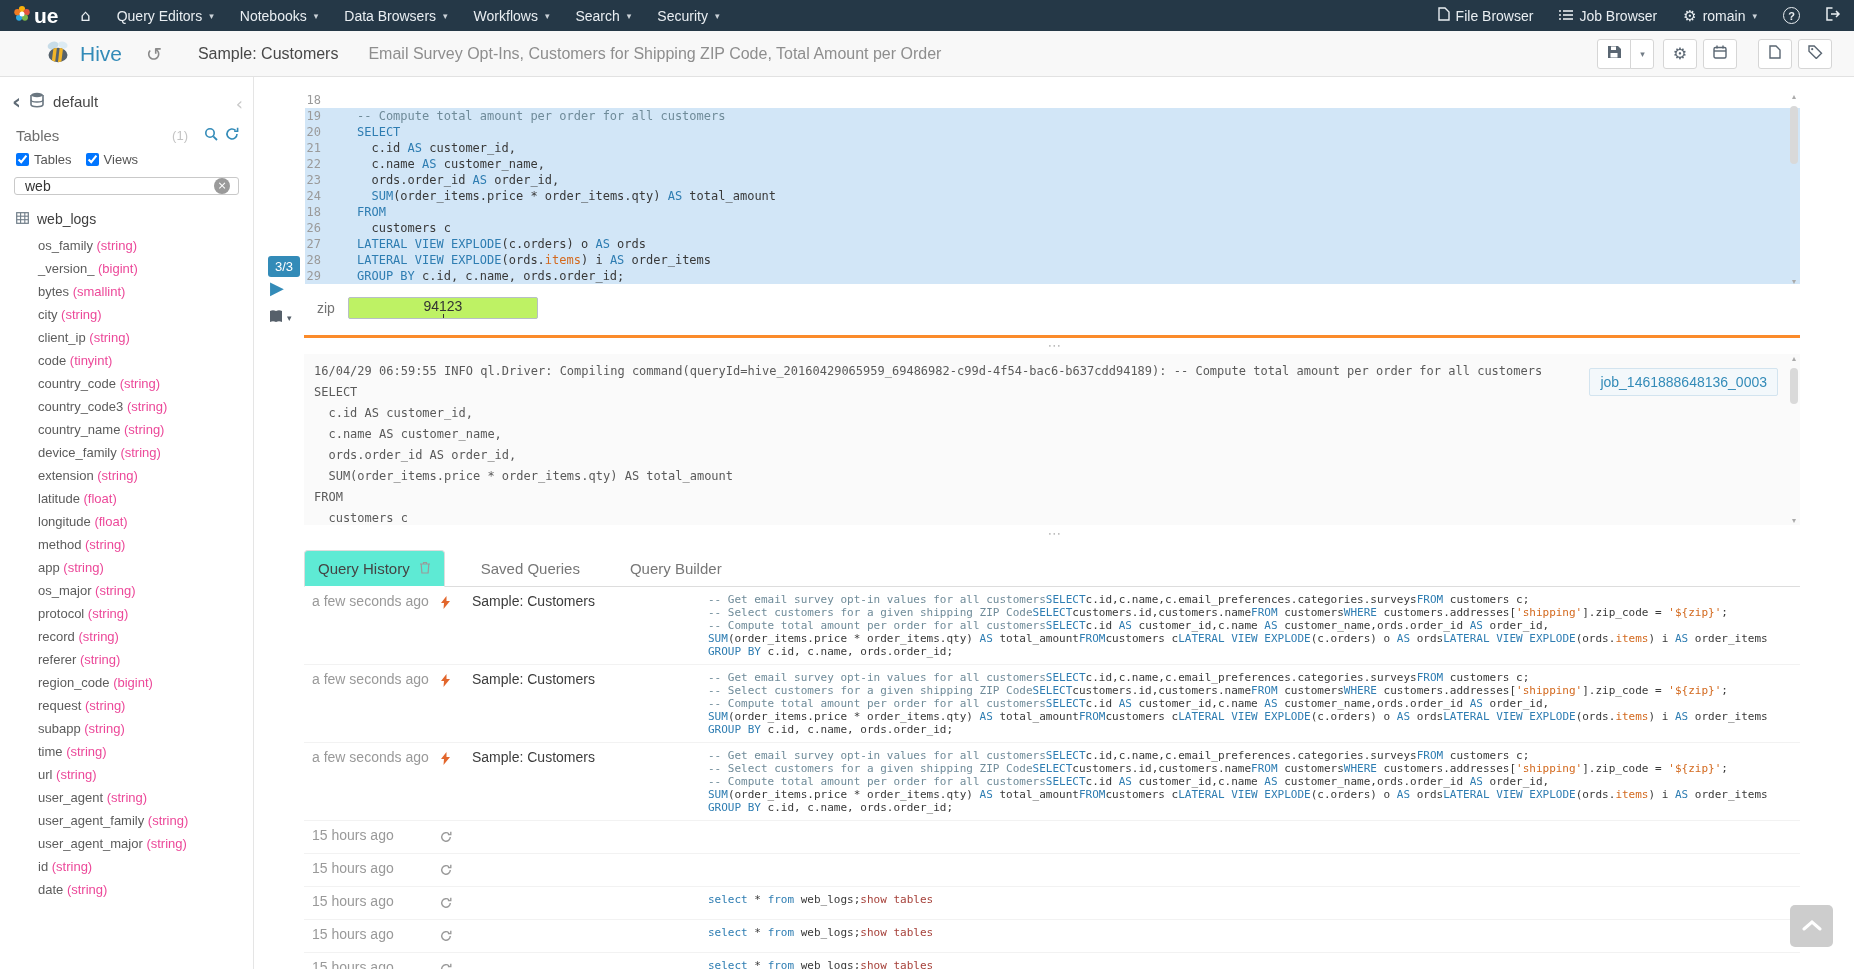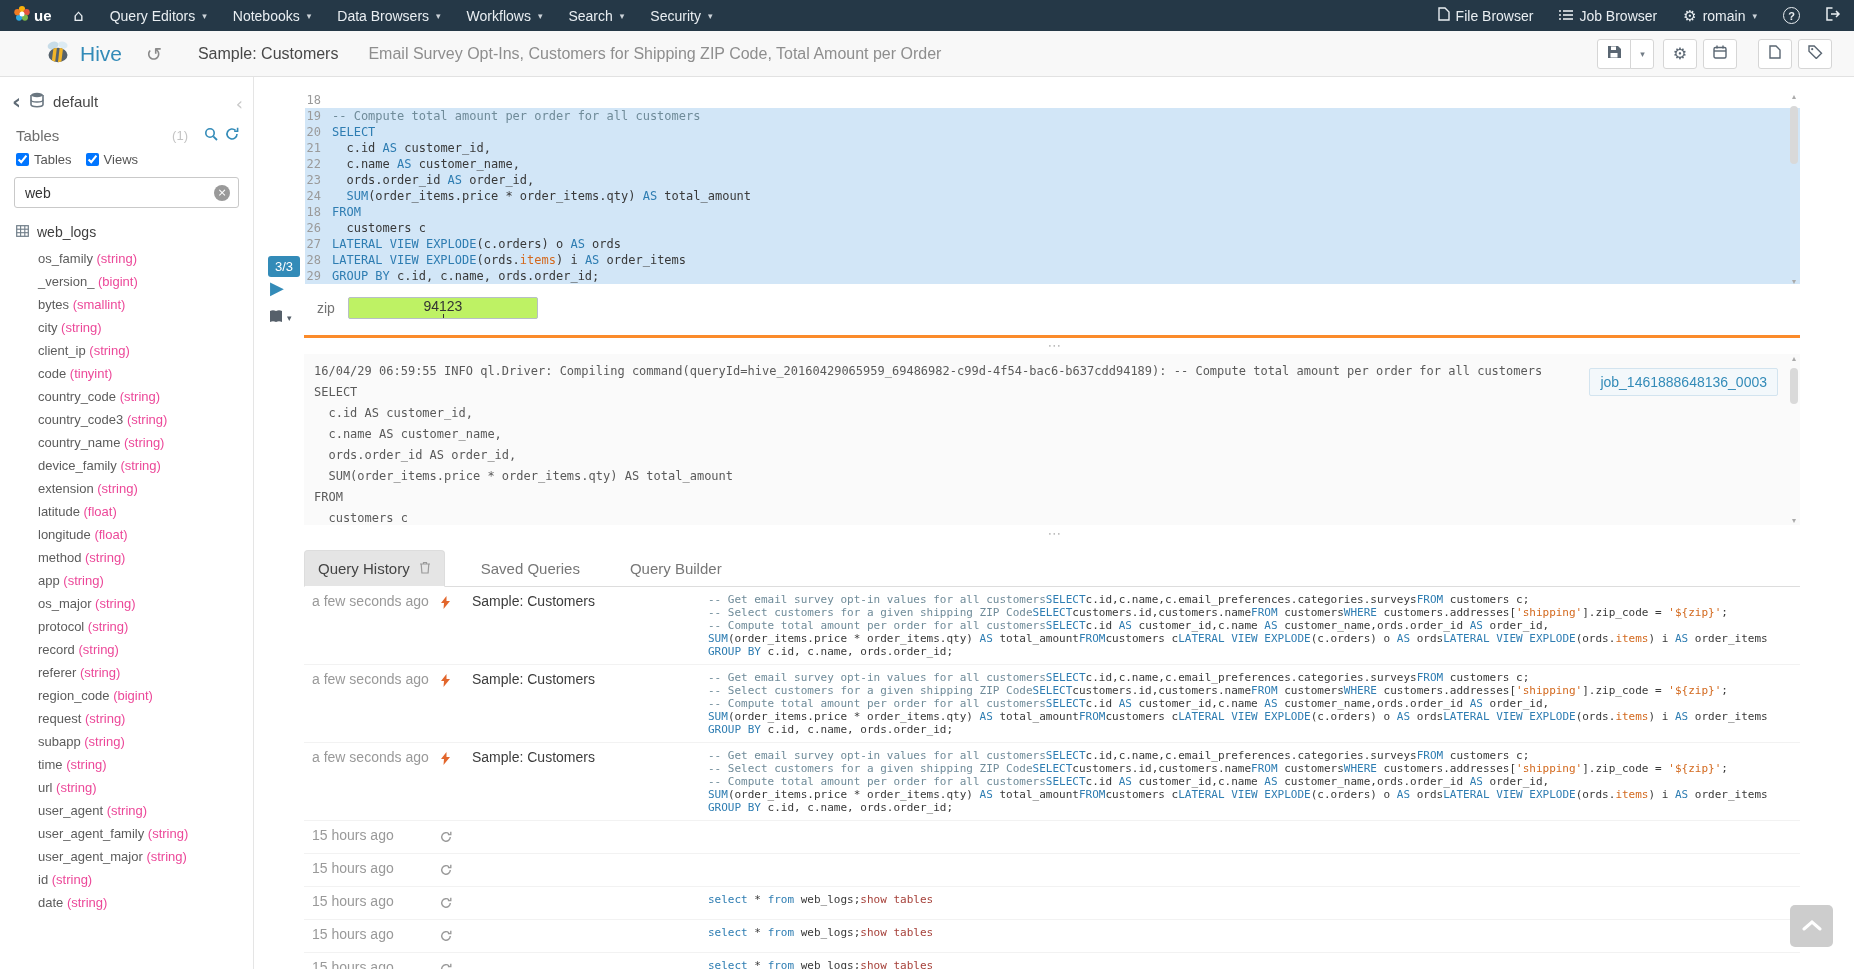--- a/index.html
+++ b/index.html
@@ -4,21 +4,21 @@
 <style>
   *{margin:0;padding:0;box-sizing:border-box;}
   html,body{width:1854px;height:969px;overflow:hidden;background:#fff;font-family:"Liberation Sans",sans-serif;}
   .glyph{font-family:"DejaVu Sans",sans-serif;}
   .app{position:relative;width:1854px;height:969px;}
 
   
   .navbar{position:absolute;top:0;left:0;right:0;height:31px;background:#253847;display:flex;justify-content:space-between;z-index:30;}
   .nav-side{display:flex;align-items:stretch;}
   .nav-item{display:flex;align-items:center;gap:6px;padding:0 13px;color:#e9eef2;font-size:14px;cursor:pointer;white-space:nowrap;}
-  .brand{font-weight:bold;font-size:15px;color:#fff;padding:0 9px 0 13px;display:flex;align-items:center;gap:3px;}
+  .brand{font-weight:bold;font-size:21px;color:#fff;padding:0 9px 0 13px;display:flex;align-items:center;gap:3px;}
   .caret{font-size:9px;opacity:.85;margin-left:1px;}
   .help-circle{width:17px;height:17px;border:1.4px solid #e9eef2;border-radius:50%;display:flex;align-items:center;justify-content:center;font-size:11px;font-weight:bold;}
 
   
   .subheader{position:absolute;top:31px;left:0;right:0;height:46px;background:#f8f8f8;border-bottom:1px solid #e2e2e2;display:flex;align-items:center;z-index:20;}
   .sub-left{display:flex;align-items:center;padding-left:45px;}
   .app-name{font-size:21px;color:#338bb8;margin-left:9px;cursor:pointer;}
   .history-btn{margin-left:24px;color:#8a8a8a;font-size:19px;cursor:pointer;}
   .query-name{margin-left:36px;font-size:16px;color:#484848;}
   .query-desc{margin-left:30px;font-size:16px;color:#8e8e8e;}
@@ -33,35 +33,35 @@
   
   .sidebar{position:absolute;top:77px;left:0;width:254px;bottom:0;background:#fff;border-right:1px solid #e5e5e5;overflow:hidden;}
   .db-row{display:flex;align-items:center;gap:9px;padding:15px 12px 0 12px;color:#474747;font-size:15px;position:relative;}
   .back-chevron{font-size:22px;color:#5f6b76;line-height:14px;cursor:pointer;font-weight:bold;}
   .collapse-chevron{position:absolute;right:10px;top:16px;color:#c9c9c9;font-size:18px;cursor:pointer;}
   .tables-head{display:flex;align-items:center;padding:16px 14px 2px 16px;font-size:15px;color:#6d6d6d;}
   .tables-count{margin-left:auto;color:#c4c4c4;font-size:13px;margin-right:9px;}
   .mini-icon{margin-left:7px;cursor:pointer;display:flex;align-items:center;}
   .filters{display:flex;align-items:center;gap:14px;padding:6px 16px 2px 16px;font-size:13px;color:#555;}
   .filters label{display:flex;align-items:center;gap:5px;cursor:pointer;}
-  .search-wrap{margin:8px 14px 6px 14px;height:31px;border:1px solid #c9c9c9;border-radius:3px;background:#fff;display:flex;align-items:center;padding:0 8px 0 10px;position:relative;}
+  .search-wrap{margin:8px 14px 6px 14px;height:18px;border:1px solid #c9c9c9;border-radius:3px;background:#fff;display:flex;align-items:center;padding:0 8px 0 10px;position:relative;}
   .search-value{font-size:14px;color:#333;flex:1;}
   .clear-btn{width:16px;height:16px;border-radius:50%;background:#9a9a9a;color:#fff;font-size:11px;line-height:15px;text-align:center;cursor:pointer;}
   .table-row{display:flex;align-items:center;gap:8px;padding:10px 14px 2px 16px;font-size:14px;color:#3e3e3e;cursor:pointer;}
   #columns-list{padding:5px 0 0 38px;}
   .col-row{font-size:13px;line-height:23px;white-space:nowrap;cursor:pointer;}
   .col-name{color:#5c5c5c;}
   .col-type{color:#ec4899;}
 
   
   .main{position:absolute;left:255px;top:77px;right:0;bottom:0;background:#fff;}
 
   .editor{position:absolute;left:50px;right:54px;top:15px;height:194px;background:#fff;}
   .ed-line{display:flex;height:16px;line-height:16px;font-family:"DejaVu Sans Mono",monospace;font-size:12px;white-space:pre;}
-  .ed-line.hl{background:#d2e6f7;}
+  .ed-line.hl{background:#d2e6f7;gap:25px;}
   .ed-gutter{width:27px;text-align:right;padding-right:11px;color:#9a9a9a;flex:none;}
   .tk-keyword{color:#2e7db2;}
   .tk-comment{color:#6f8b99;}
   .tk-string{color:#d3691e;}
   .tk-plain{color:#393939;}
   .tk-error{color:#a6413a;}
 
   .vscroll{position:absolute;right:0;top:0;bottom:0;width:12px;}
   .vscroll .arr{position:absolute;left:0;width:12px;text-align:center;font-size:8px;color:#aaa;cursor:pointer;}
   .vscroll .arr.up{top:0;}
@@ -80,21 +80,21 @@
   .grip{position:absolute;left:0;right:0;text-align:center;color:#bcbcbc;font-size:14px;height:12px;line-height:10px;cursor:row-resize;}
   .grip.top{top:263px;}
   .grip.bottom{top:451px;}
 
   .log{position:absolute;left:49px;right:54px;top:277px;height:171px;background:#fafafa;overflow:hidden;padding:7px 14px 0 10px;}
   .log-line{font-family:"DejaVu Sans Mono",monospace;font-size:12px;line-height:21px;color:#5a5a5a;white-space:pre;}
   .job-link{position:absolute;right:76px;top:291px;border:1px solid #d3e4ef;background:#f3f8fb;color:#338bb8;font-size:14px;padding:5px 10px;border-radius:2px;cursor:pointer;text-decoration:none;}
 
   .tabs{position:absolute;left:49px;right:54px;top:470px;display:flex;align-items:flex-end;border-bottom:1px solid #ddd;height:40px;}
   .tab{padding:9px 13px;font-size:15px;color:#777;cursor:pointer;border:1px solid transparent;margin-bottom:-1px;display:flex;align-items:center;gap:9px;white-space:nowrap;}
-  .tab.active{background:#e5e5e5;border-color:#ddd #ddd #fff #ddd;border-radius:4px 4px 0 0;color:#444;}
+  .tab.active{background:#5eead4;border-color:#ddd #ddd #fff #ddd;border-radius:4px 4px 0 0;color:#444;}
   .tab + .tab{margin-left:22px;}
 
   #history-rows{position:absolute;left:49px;right:54px;top:510px;bottom:0;overflow:hidden;}
   .h-row{display:flex;align-items:flex-start;padding:6px 0;border-bottom:1px solid #f2f2f2;min-height:30px;cursor:pointer;}
   .h-time{width:136px;flex:none;color:#999;font-size:14px;padding-left:8px;}
   .h-icon{width:32px;flex:none;padding-top:2px;}
   .h-name{width:236px;flex:none;color:#3c3c3c;font-size:14px;}
   .h-sql{flex:1;font-family:"DejaVu Sans Mono",monospace;font-size:11px;line-height:13px;}
   .h-sql-line{white-space:pre;}
 

